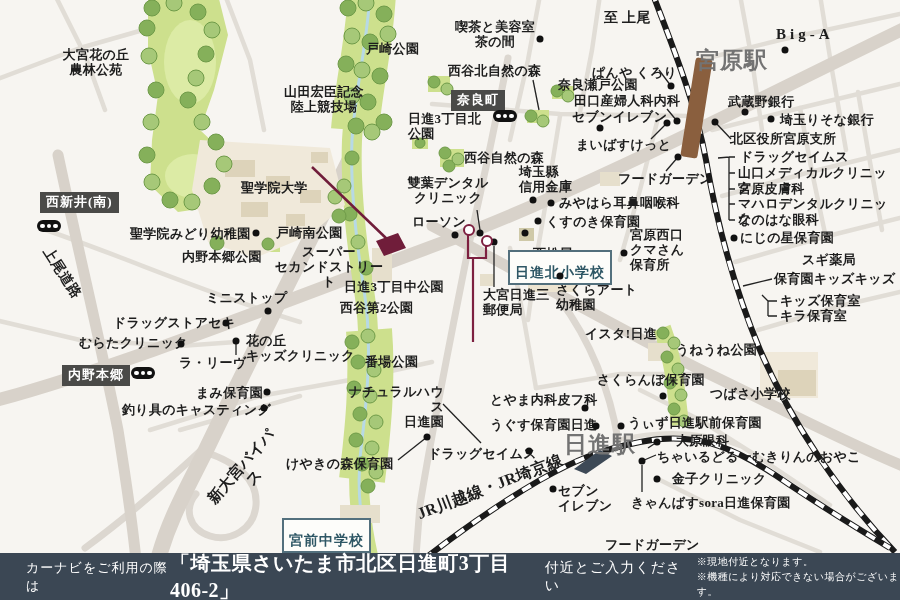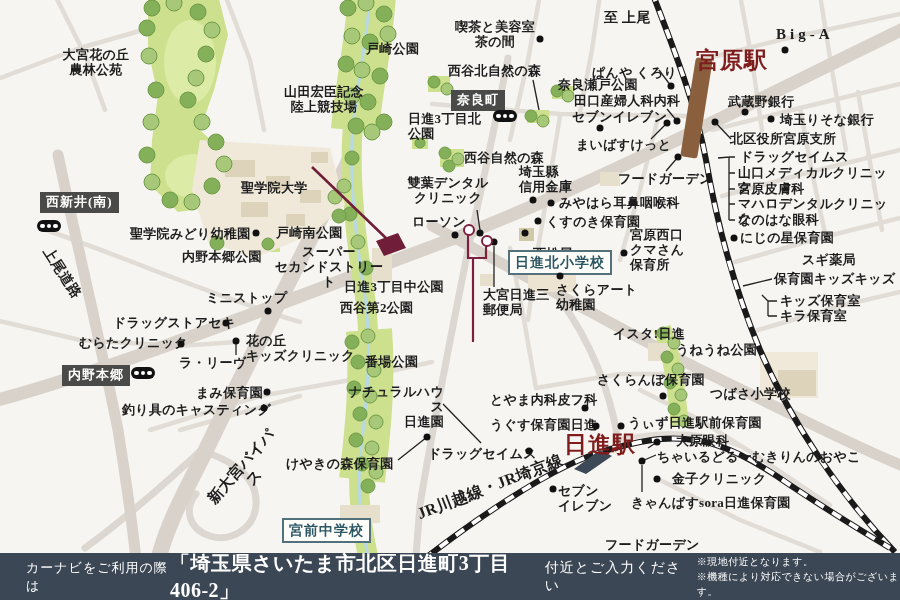--- a/index.html
+++ b/index.html
@@ -3,26 +3,26 @@
 <meta charset="utf-8">
 <style>
   html,body{margin:0;padding:0;}
   body{width:900px;height:600px;overflow:hidden;font-family:"Liberation Serif","DejaVu Serif",serif;}
   #stage{position:relative;width:900px;height:600px;background:#f7f5f1;}
   #map{position:relative;width:900px;height:553px;overflow:hidden;}
   #map svg{position:absolute;left:0;top:0;}
   #overlay{position:absolute;left:0;top:0;width:900px;height:553px;}
   .lbl{position:absolute;font-weight:600;font-size:13px;color:#1d1d1d;line-height:1.14;
        white-space:pre-line;letter-spacing:.3px;transform-origin:center;}
-  .lbl.red{color:#7f1d1d;font-weight:700;letter-spacing:1px;}
+  .lbl.red{color:#737373;font-weight:700;letter-spacing:1px;}
   .dot{position:absolute;width:7px;height:7px;background:#111;border-radius:50%;
        transform:translate(-50%,-50%);}
   .badge{position:absolute;font-weight:700;letter-spacing:1px;}
   .badge.dark{background:#4a4a48;color:#fff;font-size:13px;padding:1px 6px 2px;}
-  .badge.school{background:#fdfdfa;border:2px solid #53707d;color:#2e5765;font-size:14px;padding:2px 5px 1px;}
+  .badge.school{background:#fdfdfa;border:2px solid #53707d;color:#2e5765;font-size:14px;padding:12px 5px 1px;}
   .badge.bus{background:#fff;border:2px solid #7d2040;color:#7d2040;font-size:13px;padding:1px 4px 2px;}
   .signal{position:absolute;width:24px;height:12px;background:#111;border-radius:6px;
           display:flex;align-items:center;justify-content:center;gap:2px;}
   .signal i{width:4.5px;height:4.5px;background:#fff;border-radius:50%;}
   .busstop{position:absolute;width:12px;height:16px;}
   .busstop .bs-head{position:absolute;left:1px;top:0;width:8px;height:8px;border:2.4px solid #7d2040;
           border-radius:50%;background:#fff;}
   .busstop .bs-stem{position:absolute;left:5px;top:11px;width:2.4px;height:7px;background:#7d2040;}
   #here-box{position:absolute;left:237px;top:120px;width:108px;height:47px;background:#701d3a;
           color:#fff;display:flex;align-items:center;justify-content:center;
@@ -284,21 +284,21 @@
         <div class="lbl" style="left: 464px; top: 151px;">西谷自然の森</div>
         <div class="lbl" style="left: 406px; top: 176px; width: 84px; text-align: center;">雙葉デンタル
 クリニック</div>
         <div class="lbl" style="left: 412px; top: 215px;">ローソン</div>
         <div class="lbl" style="left: 408px; top: 112px;">日進3丁目北
 公園</div>
         <div class="lbl" style="left: 556px; top: 283px;">さくらアート
 幼稚園</div>
         <div class="lbl" style="left: 483px; top: 288px;">大宮日進三
 郵便局</div>
-        <div class="lbl" style="left: 585px; top: 327px; margin-left: 28px;">イスタ!日進</div>
+        <div class="lbl" style="left: 585px; top: 327px;">イスタ!日進</div>
         <div class="lbl" style="left: 676px; top: 343px;">うねうね公園</div>
         <div class="lbl" style="left: 597px; top: 373px;">さくらんぼ保育園</div>
         <div class="lbl" style="left: 710px; top: 387px;">つばさ小学校</div>
         <div class="lbl" style="left: 628px; top: 416px;">うぃず日進駅前保育園</div>
         <div class="lbl" style="left: 676px; top: 434px;">大原眼科</div>
         <div class="lbl" style="left: 657px; top: 450px;">ちゃいるどるーむきりんのおやこ</div>
         <div class="lbl" style="left: 672px; top: 472px;">金子クリニック</div>
         <div class="lbl" style="left: 631px; top: 496px;">きゃんばすsora日進保育園</div>
         <div class="lbl" style="left: 605px; top: 538px;">フードガーデン</div>
         <div class="lbl red" style="left: 564px; top: 432px; font-size: 23px;">日進駅</div>

